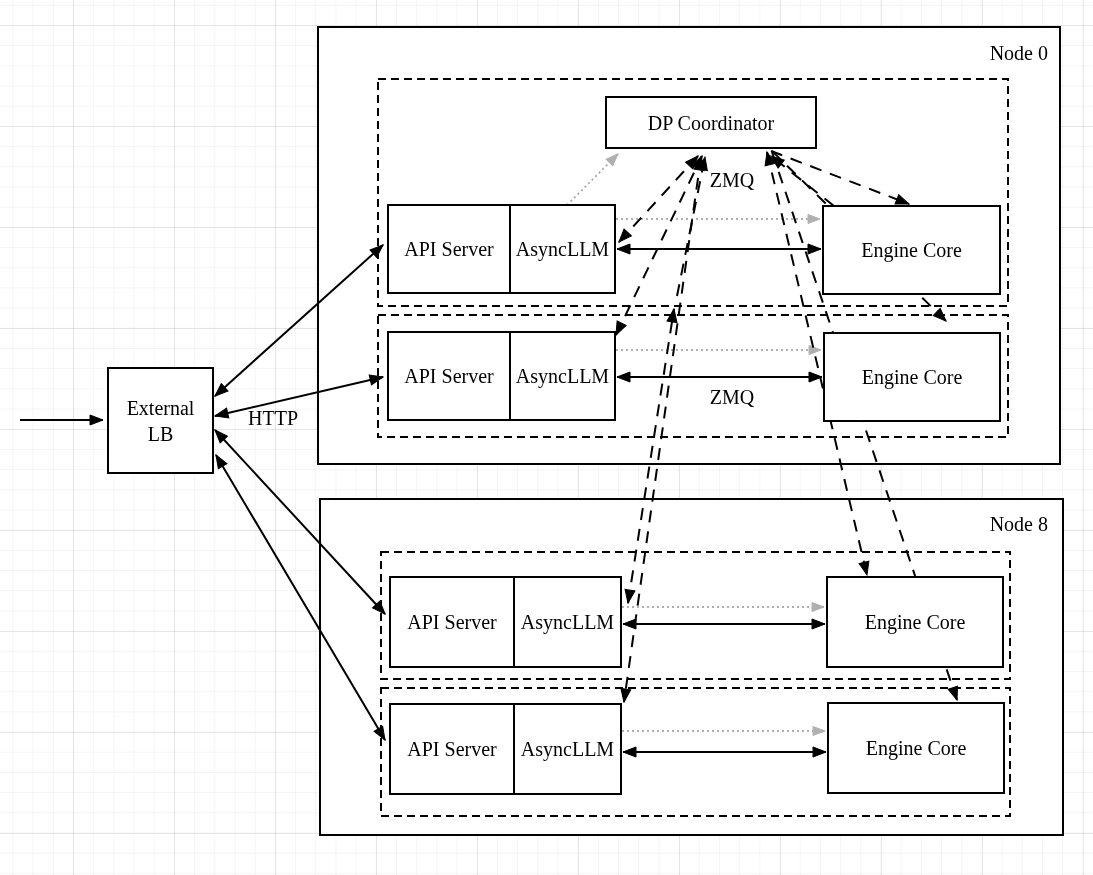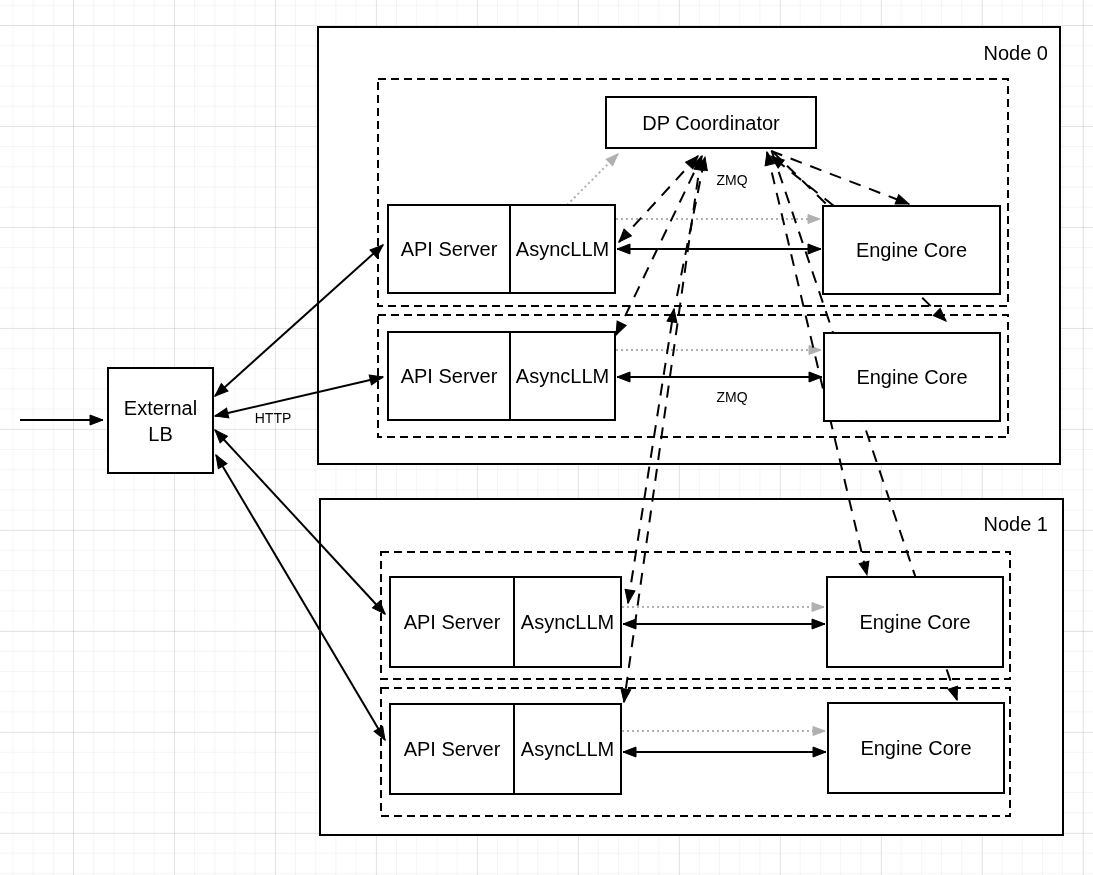--- a/index.html
+++ b/index.html
@@ -11,22 +11,22 @@
       linear-gradient(to right, rgba(0,0,0,0.075) 1px, transparent 1px),
       linear-gradient(to bottom, rgba(0,0,0,0.075) 1px, transparent 1px),
       linear-gradient(to right, rgba(0,0,0,0.04) 1px, transparent 1px),
       linear-gradient(to bottom, rgba(0,0,0,0.04) 1px, transparent 1px);
     background-size:101px 101px,101px 101px,20.2px 20.2px,20.2px 20.2px;
     background-position:73px 25px,73px 25px,73px 25px,73px 25px;
     color:#000;
   }
   svg#diagram{position:absolute;left:0;top:0;}
   .lbl{position:absolute;display:flex;align-items:center;justify-content:center;
-       font-size:20px;line-height:24px;color:#000;text-align:right;white-space:nowrap;}
-  .lbl.small{font-size:14px;}
+       font-size:20px;line-height:24px;color:#000;text-align:right;white-space:nowrap;font-family:Liberation Serif, serif;}
+  .lbl.small{font-size:20px;}
   .lbl.right{justify-content:flex-end;}
   .lbl.col{flex-direction:column;line-height:26px;}
 </style>
 </head>
 <body>
 
 <svg id="diagram" width="1093" height="875" viewBox="0 0 1093 875">
   <defs>
     <marker id="mEnd" markerUnits="userSpaceOnUse" markerWidth="15" markerHeight="12" refX="14" refY="6" orient="auto">
       <path d="M1,1 L14,6 L1,11 Z" fill="#000" stroke="#000"></path>
@@ -98,21 +98,21 @@
     <line x1="514" y1="577" x2="514" y2="667"></line>
     <rect x="827" y="577" width="176" height="90"></rect>
 
     <rect x="390" y="704" width="231" height="90"></rect>
     <line x1="514" y1="704" x2="514" y2="794"></line>
     <rect x="828" y="703" width="176" height="90"></rect>
   </g>
 </svg>
 
 <div class="lbl right" style="left:948px;top:43px;width:100px;height:20px;">Node 0</div>
-<div class="lbl right" style="left:948px;top:514px;width:100px;height:20px;">Node 1</div>
+<div class="lbl right" style="left:948px;top:514px;width:100px;height:20px;">Node 8</div>
 
 <div class="lbl col" style="left:108px;top:368px;width:105px;height:105px;">
   <span>External</span>
   <span>LB</span>
 </div>
 
 <div class="lbl" style="left:606px;top:97px;width:210px;height:51px;border-radius:11px;">DP Coordinator</div>
 
 <div class="lbl small" style="left:245px;top:408px;width:56px;height:20px;">HTTP</div>
 <div class="lbl small" style="left:704px;top:170px;width:56px;height:20px;">ZMQ</div>

